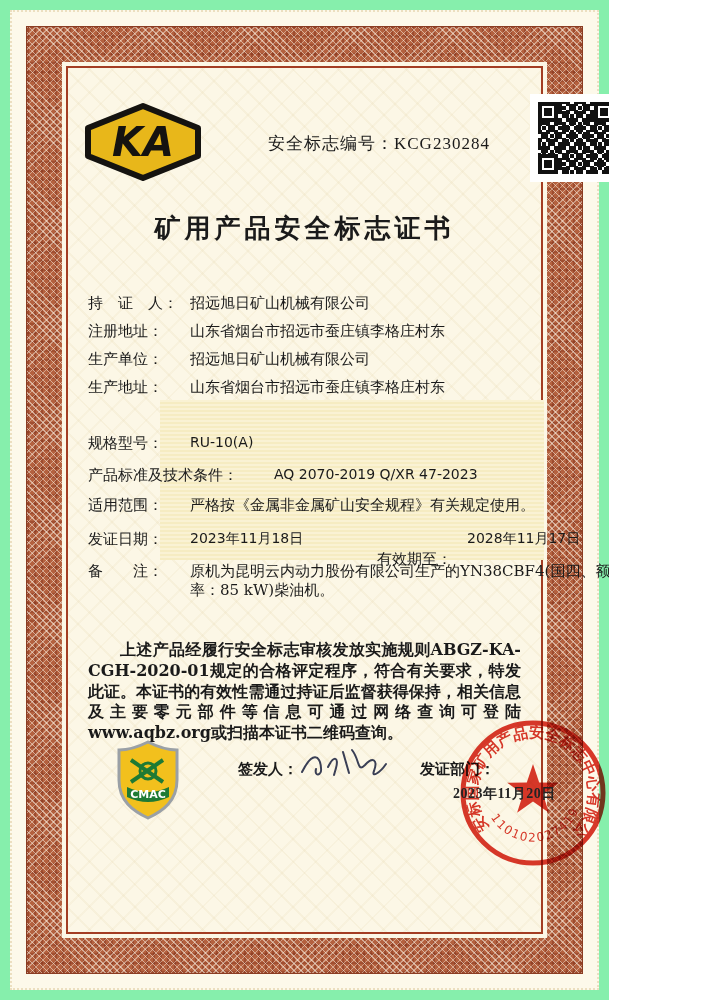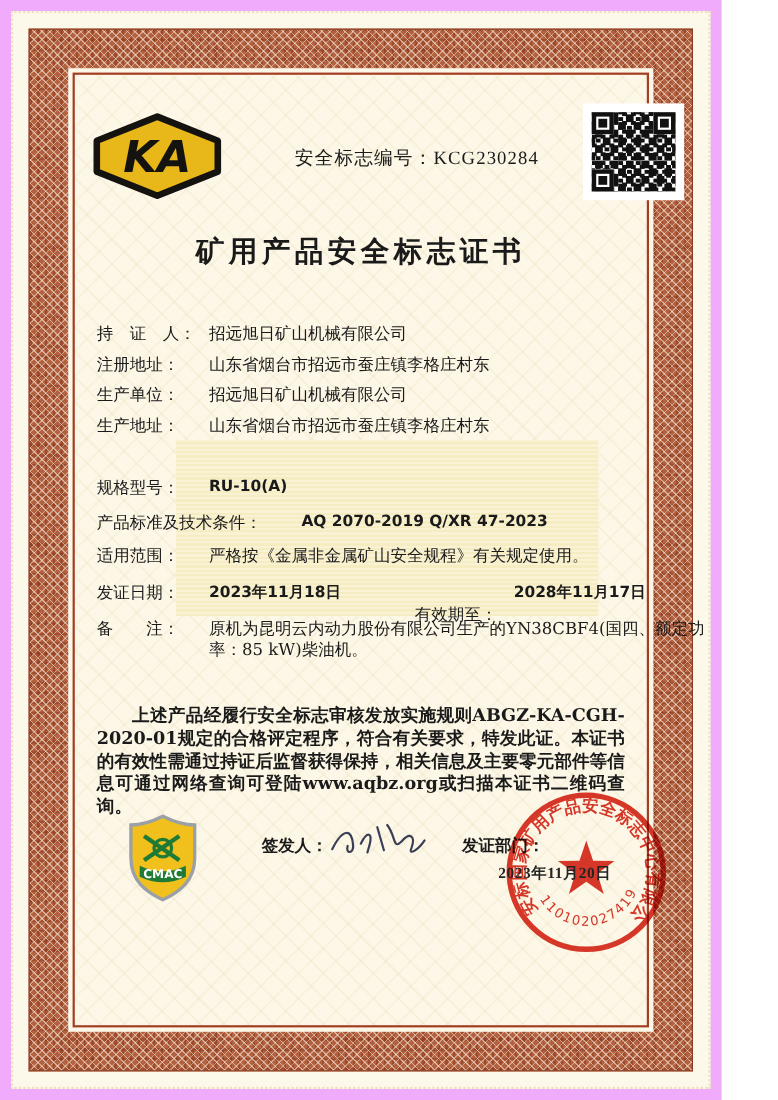--- a/index.html
+++ b/index.html
@@ -1,16 +1,16 @@
 <!DOCTYPE html>
 <html><head>
 <meta charset="utf-8">
 <style>
   html,body{margin:0;padding:0;background:#ffffff;}
-  .page{position:relative;width:656px;height:1000px;background:#f0abfc;overflow:hidden;
+  .page{position:relative;width:609px;height:1000px;background:#86efac;overflow:hidden;
         font-family:"Liberation Serif","DejaVu Serif",serif;color:#1a1a1a;}
   
   .mat{position:absolute;inset:10px;background:#fdf9ea;border:2px dotted #ecdfc0;}
   .band{position:absolute;inset:26px;background-color:#b4613f;border:1px solid #8a3c22;
     background-image:
       repeating-linear-gradient(45deg, rgba(250,240,225,.55) 0 1px, transparent 1px 5px),
       repeating-linear-gradient(-45deg, rgba(250,240,225,.45) 0 1px, transparent 1px 5px),
       repeating-linear-gradient(90deg, rgba(122,42,20,.38) 0 2px, transparent 2px 7px),
       repeating-linear-gradient(0deg, rgba(122,42,20,.32) 0 2px, transparent 2px 9px);}
   .inner{position:absolute;inset:66px;background:#fcf7e6;border:2px solid #a33d23;
@@ -35,21 +35,21 @@
   .title{position:absolute;left:0;right:0;top:143px;text-align:center;font-size:26px;
          font-weight:bold;letter-spacing:4px;}
   
   .hl{position:absolute;left:92px;top:332px;width:384px;height:160px;
       background:repeating-linear-gradient(0deg,#f6ecc2 0 2px,#faf2d4 2px 4px);}
   
   .row{position:absolute;left:20px;right:16px;height:24px;font-size:15px;white-space:nowrap;}
   .row .lbl{display:inline-block;text-align:center;}
   .row .val{position:absolute;left:102px;top:0;}
   .kai{font-family:"DejaVu Serif","Liberation Serif",serif;}
-  .num{font-family:"DejaVu Sans","Liberation Sans",sans-serif;font-weight:bold;font-size:14px;}
+  .num{font-family:"DejaVu Sans","Liberation Sans",sans-serif;font-weight:normal;font-size:14px;}
   .bold{font-weight:normal;}
   .r0{top:226px;} .r1{top:254px;} .r2{top:282px;} .r3{top:310px;} .r4{top:338px;}
   .r5{top:366px;} .r6{top:398px;} .r7{top:428px;} .r8{top:462px;} .r9{top:494px;}
   .r6 .val{left:186px;}
   .r8 .lbl2{position:absolute;left:289px;top:0;margin-top:20px;}
   .r8 .val2{position:absolute;left:379px;top:0;}
   .r9 .val{white-space:normal;width:452px;line-height:19px;}
   
   .statement{position:absolute;left:20px;right:20px;top:572px;font-size:16px;font-weight:bold;
              line-height:1.3;text-align:justify;text-indent:2em;

